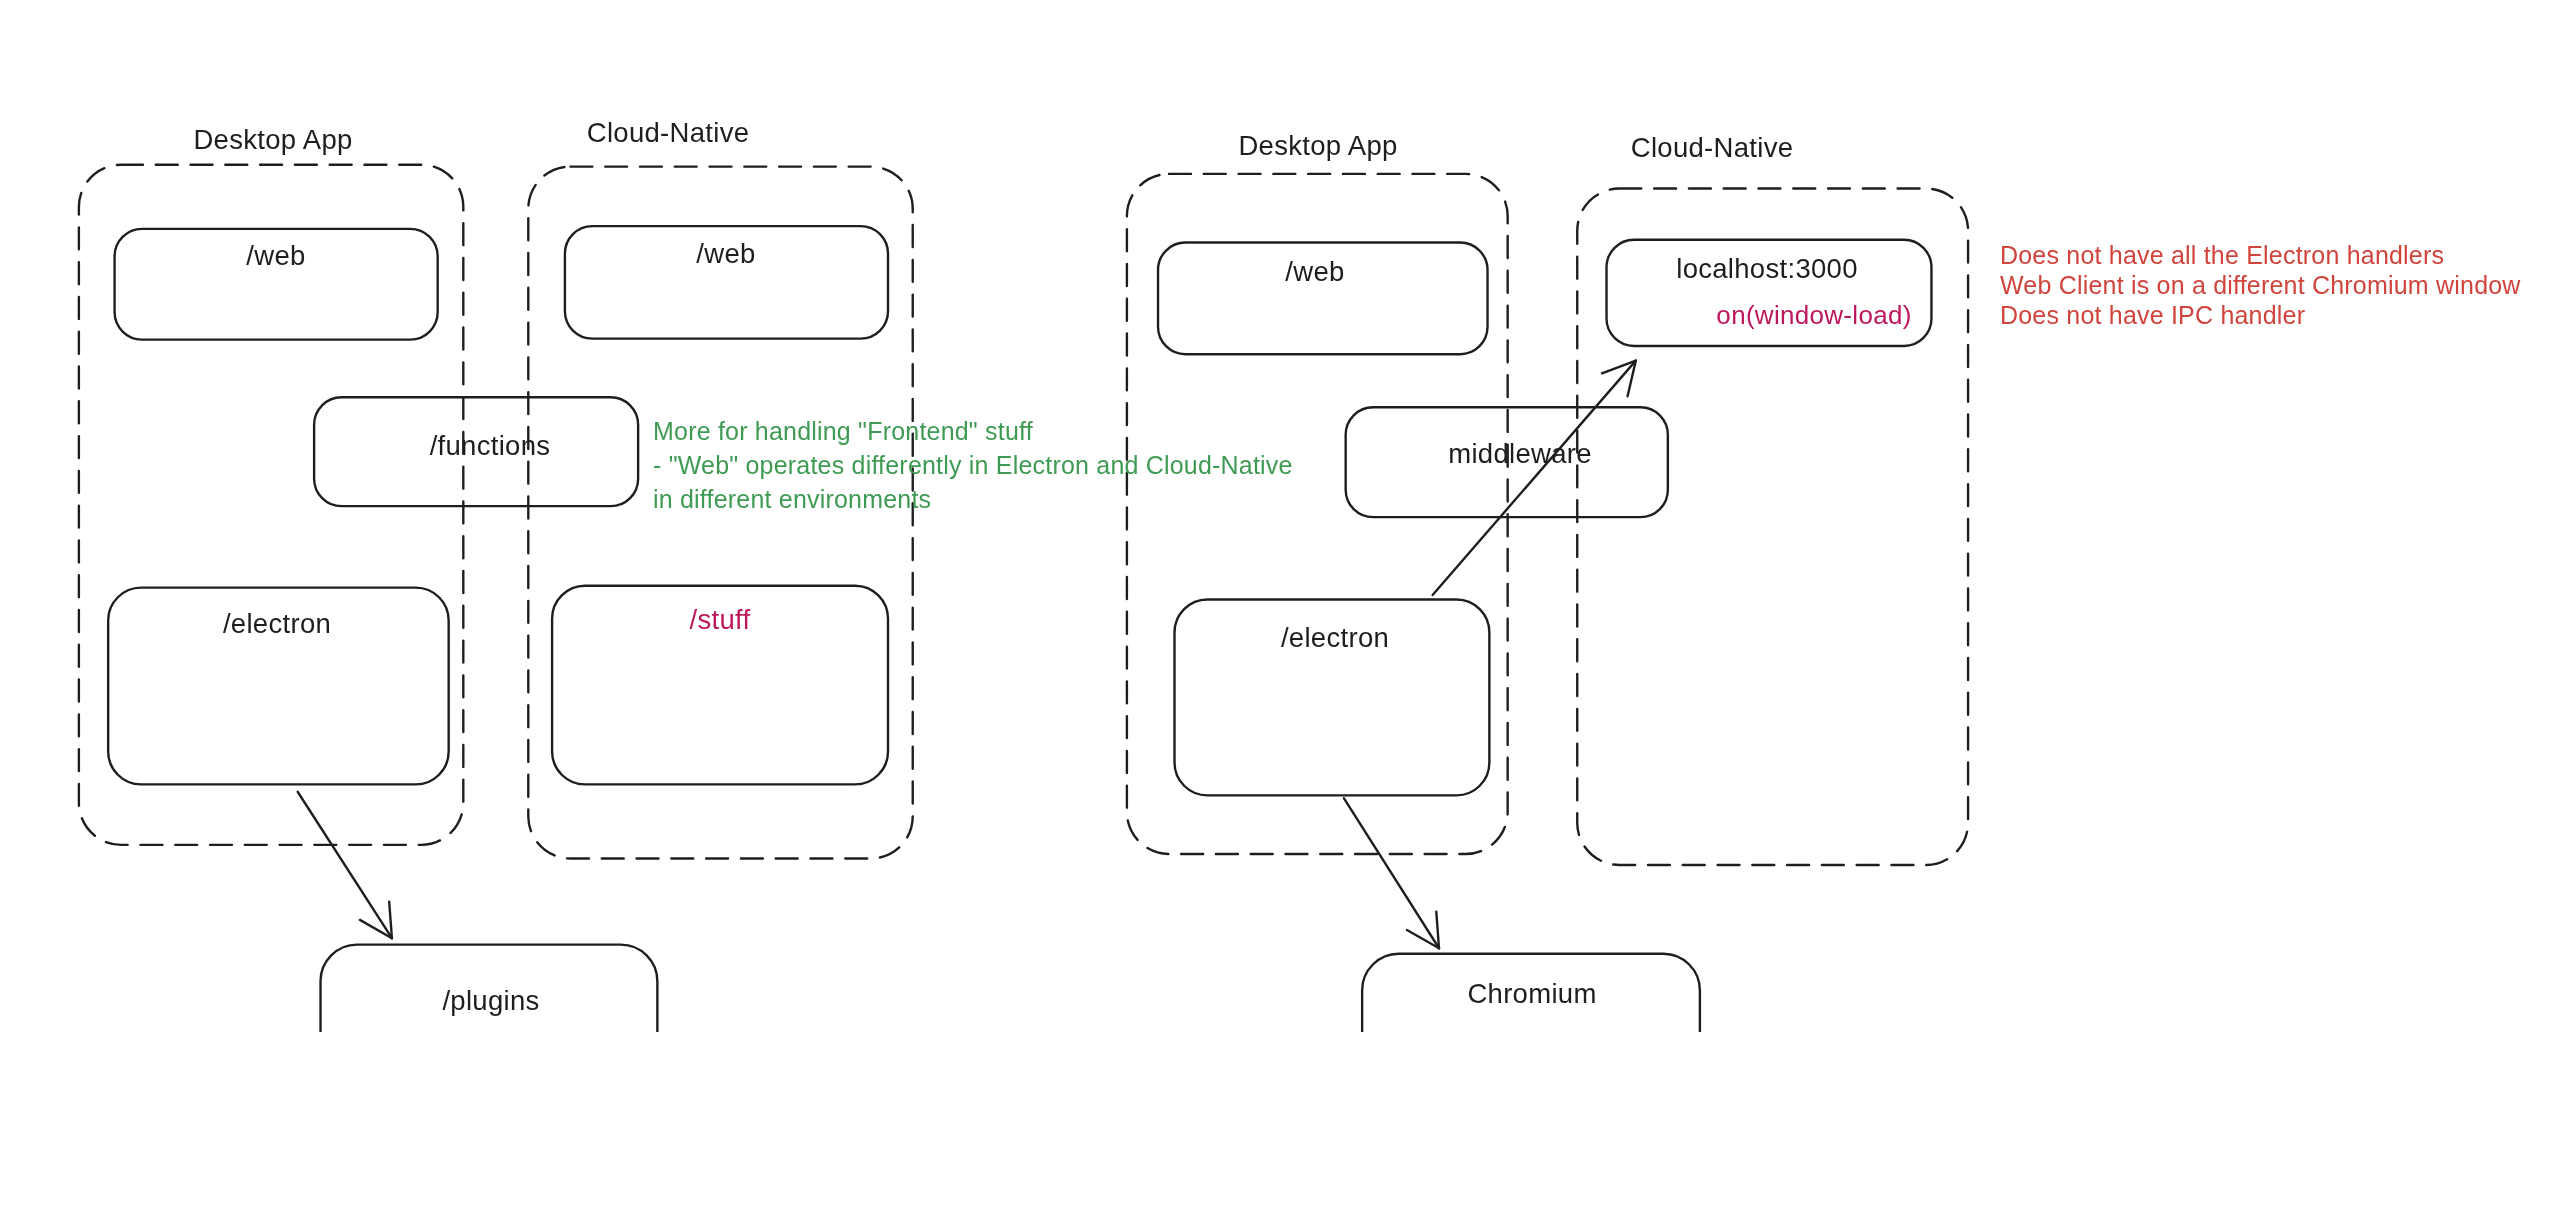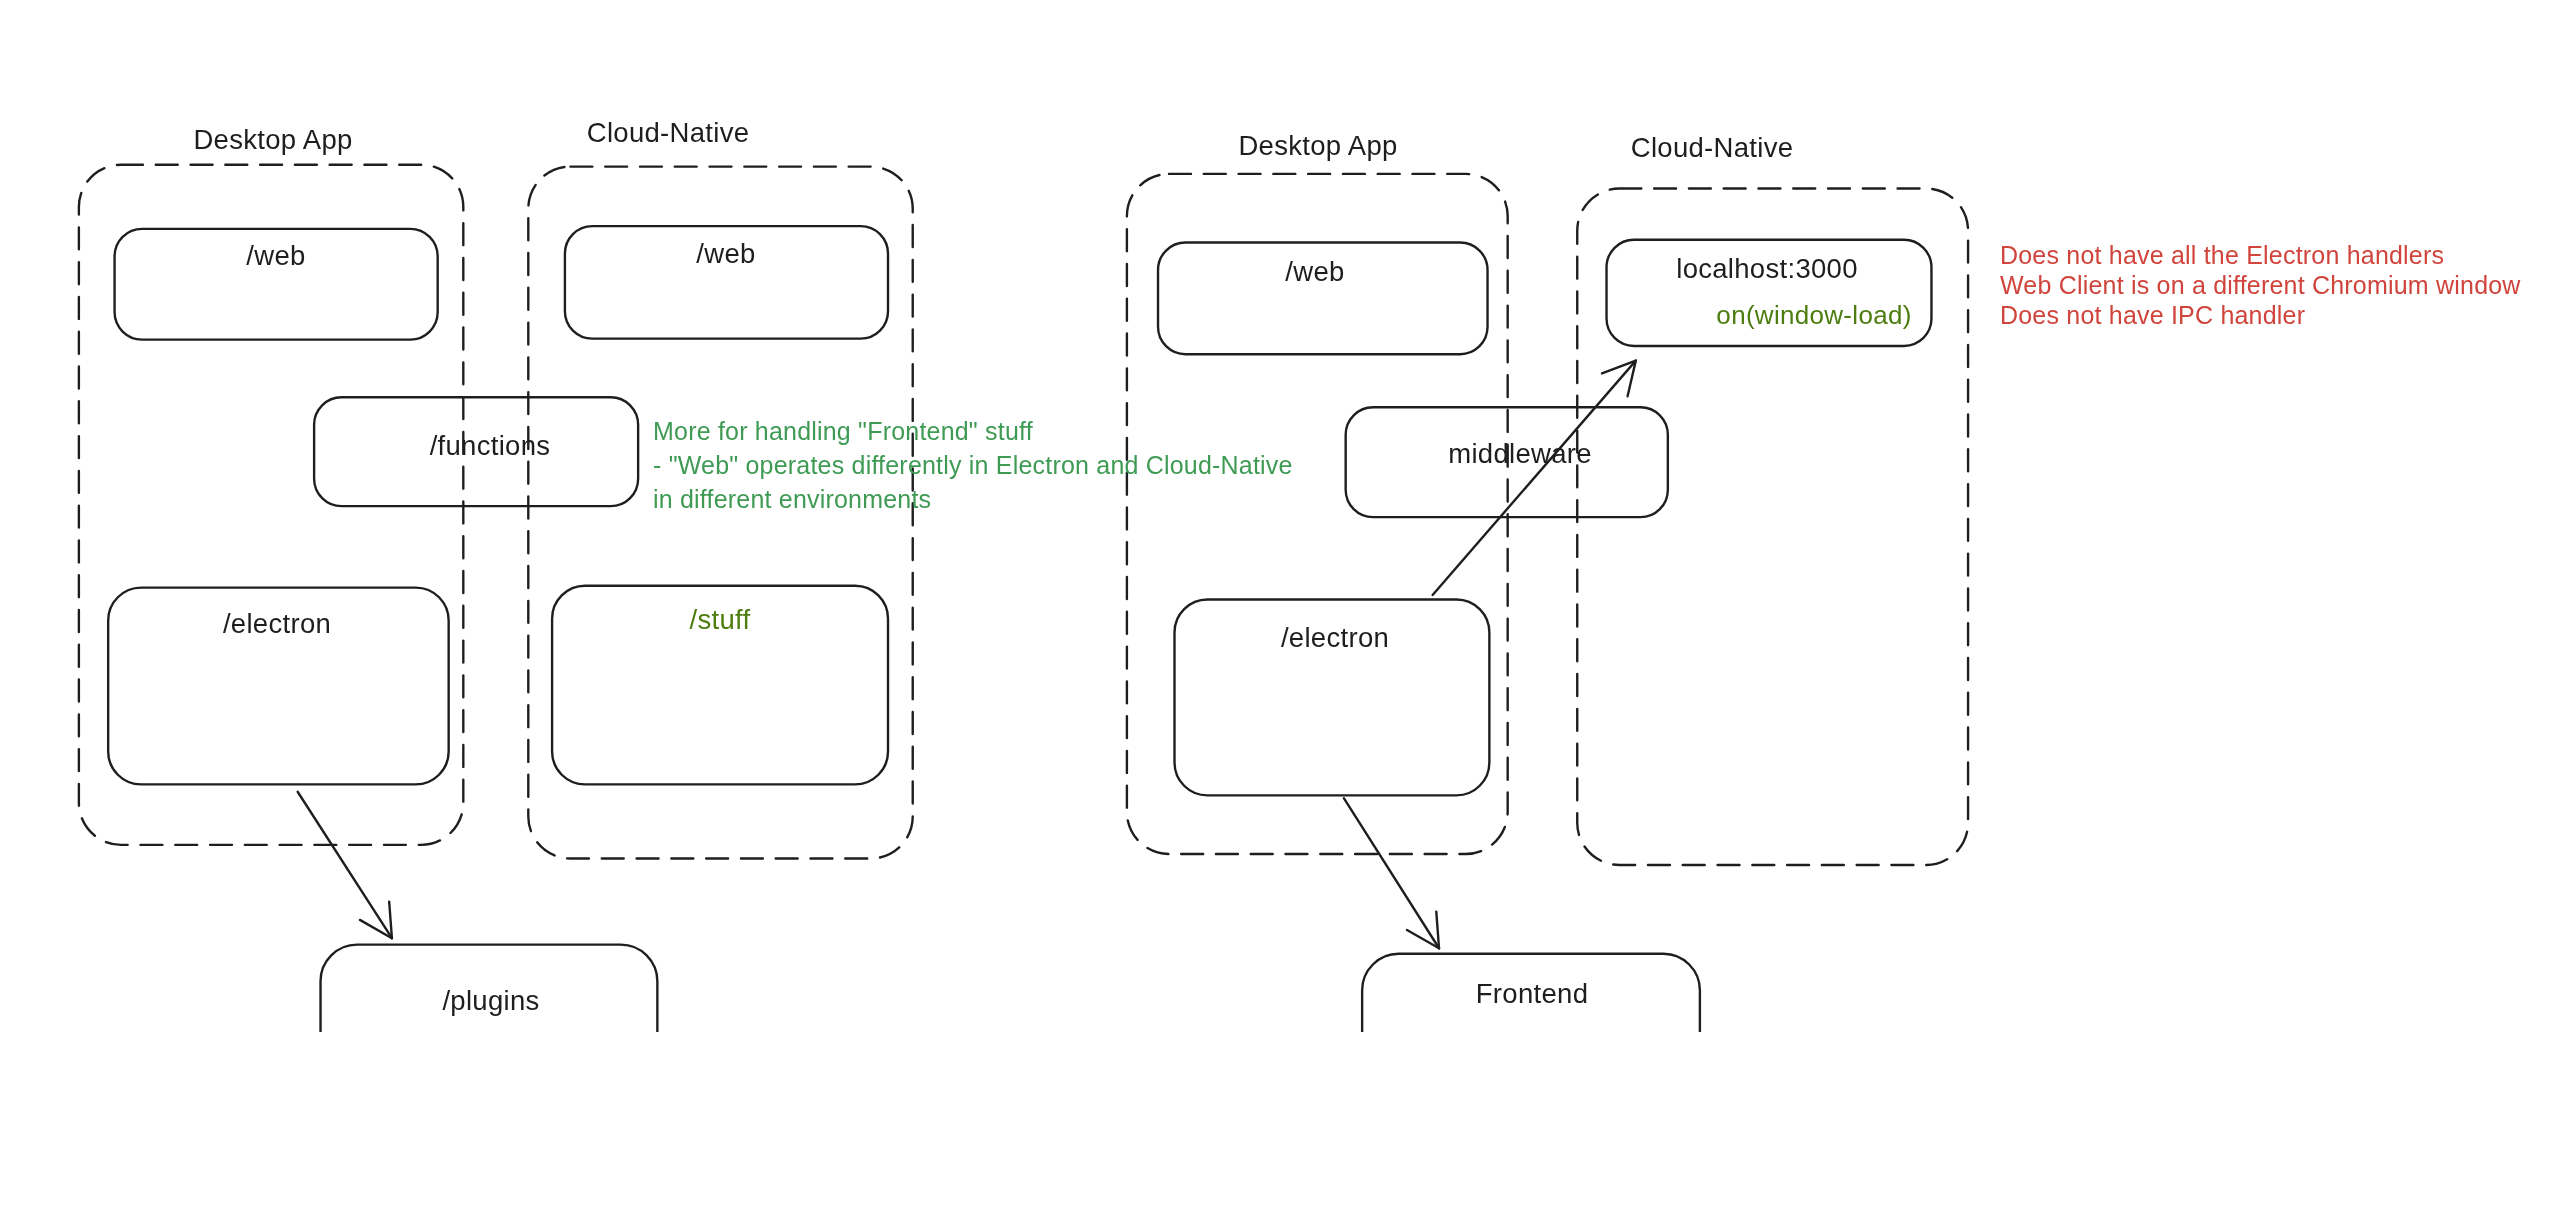--- a/index.html
+++ b/index.html
@@ -14,21 +14,21 @@
   .shapes{position:absolute;left:0;top:0;}
   .lbl{
     position:absolute;
     transform:translateX(-50%);
     white-space:nowrap;
     font-size:27.5px;
     letter-spacing:0.3px;
     color:#1e1e1e;
   }
   .lbl.small{font-size:26px;}
-  .red{color:#4d7c0f;}
+  .red{color:#be185d;}
   .note{
     position:absolute;
     white-space:nowrap;
     font-size:25px;
     letter-spacing:0.2px;
   }
   .note.green{color:#3f9b54;line-height:34px;}
   .note.redtext{color:#d0443c;line-height:30px;}
 </style>
 </head>
@@ -107,21 +107,21 @@
   <div class="lbl" style="left:1315px; top:256px;">/web</div>
 
   <div class="lbl" style="left:1767px; top:253px;text-align:right;">localhost:3000</div>
 
   <div class="lbl small red" style="left:1814px; top:300px;">on(window-load)</div>
 
   <div class="lbl" style="left:1520px; top:438px;">middleware</div>
 
   <div class="lbl" style="left:1335px; top:622px;">/electron</div>
 
-  <div class="lbl" style="left:1532px; top:978px;">Frontend</div>
+  <div class="lbl" style="left:1532px; top:978px;">Chromium</div>
 
   <div class="note redtext" style="left:2000px; top:240px;">
     <div>Does not have all the Electron handlers</div>
     <div>Web Client is on a different Chromium window</div>
     <div>Does not have IPC handler</div>
   </div>
 
 </div>
 
 

